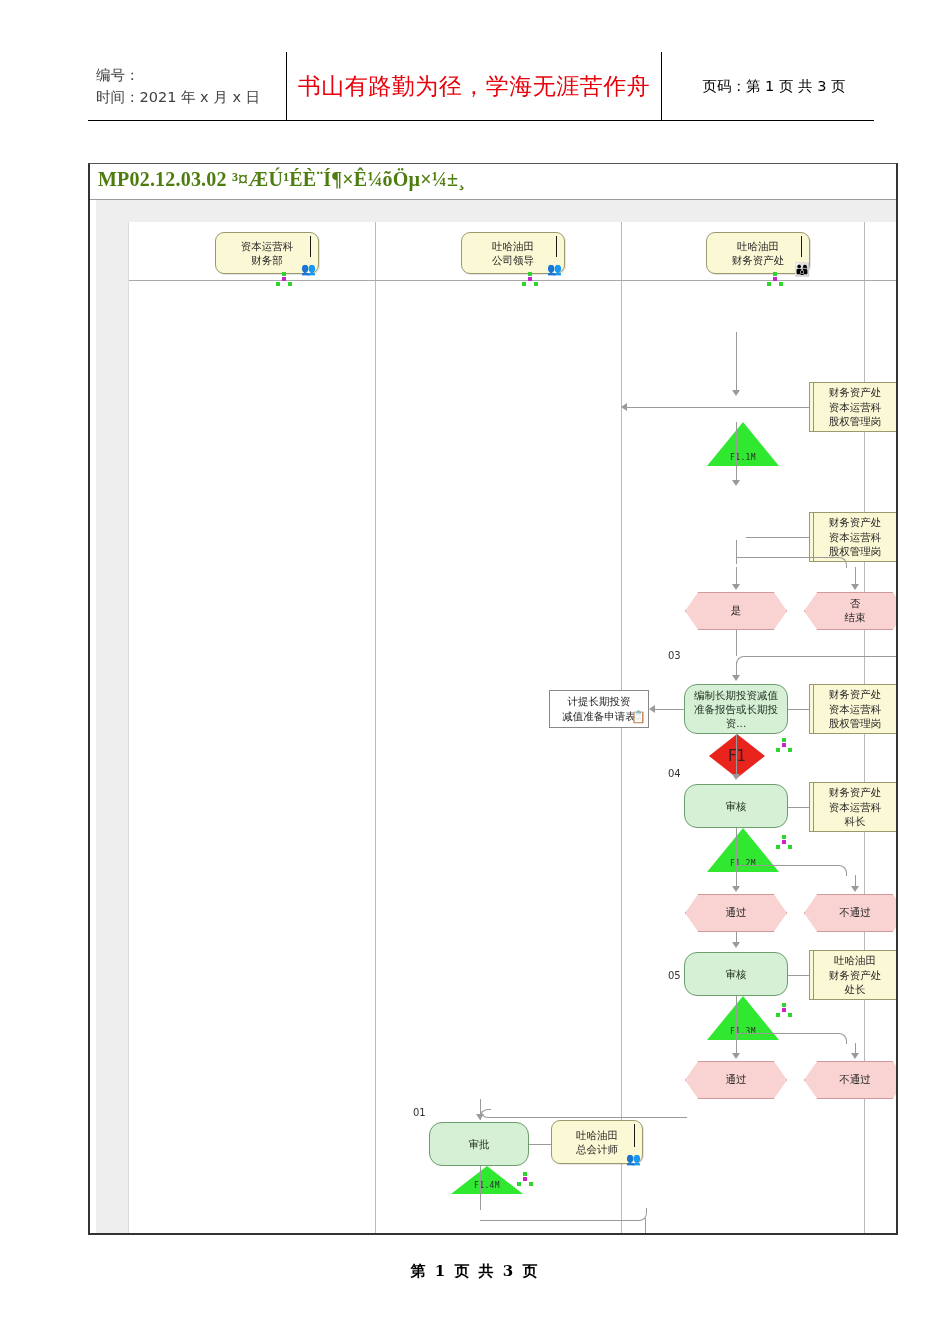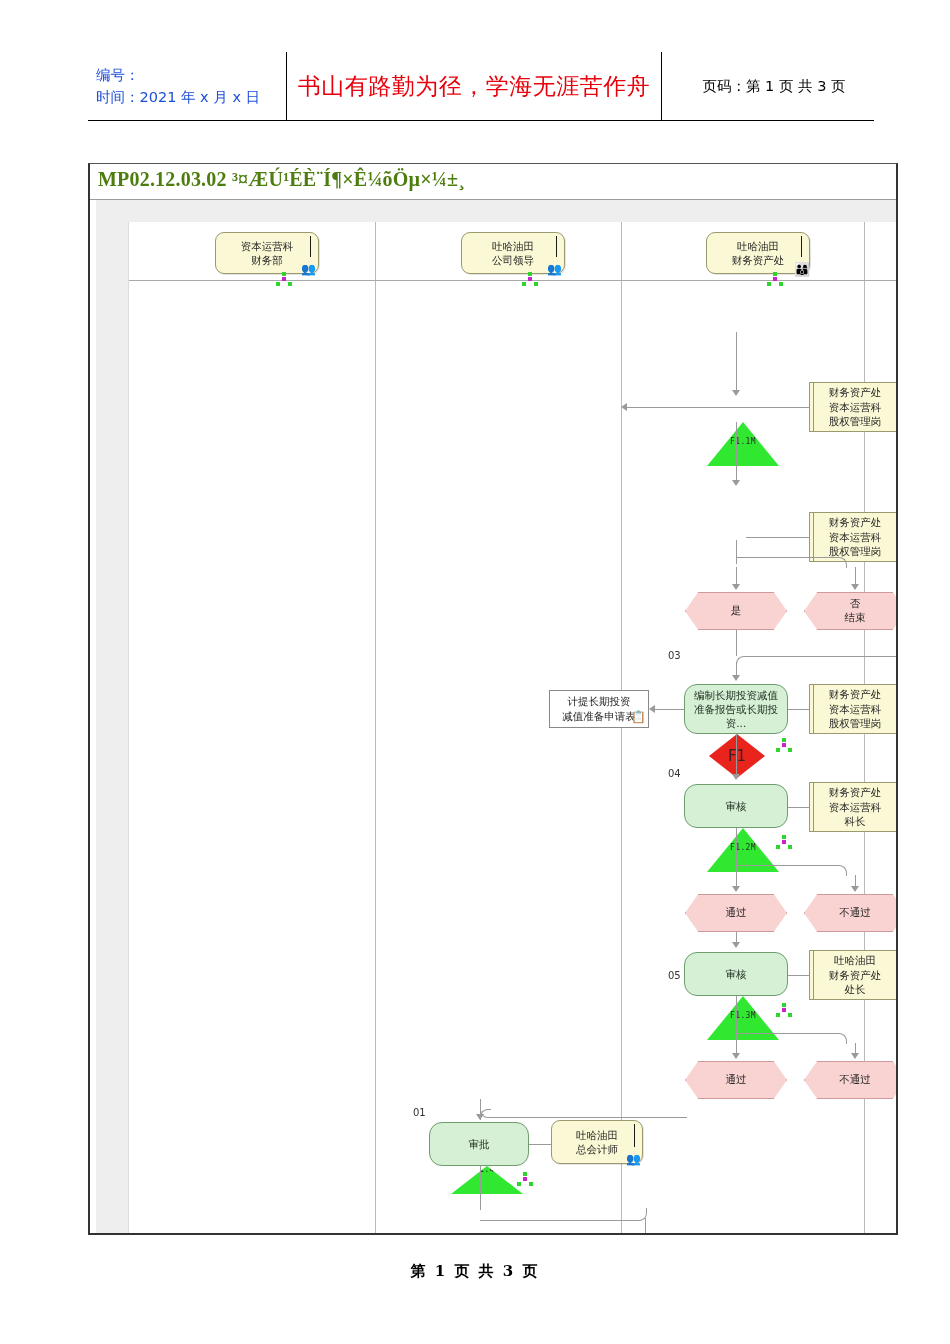--- a/index.html
+++ b/index.html
@@ -13,21 +13,21 @@
 
   
   #doc-header{
     position:absolute;left:88px;top:52px;width:786px;height:68px;
     border-bottom:1.6px solid #000;
     display:flex;align-items:stretch;
   }
   #doc-header .hcell{display:flex;flex-direction:column;justify-content:center;}
   #hcell-left{
     width:190px;padding-left:8px;border-right:1.4px solid #000;
-    font-size:14.5px;line-height:1.55;color:#1d4ed8;
+    font-size:14.5px;line-height:1.55;color:#404040;
     font-family:"DejaVu Sans","Liberation Sans",sans-serif;
   }
   #hcell-mid{
     flex:1;border-right:1.4px solid #000;
     display:flex;align-items:center;justify-content:center;
   }
   #hcell-mid .slogan{
     color:#e8000a;font-size:23px;letter-spacing:.5px;font-weight:400;
     font-family:"DejaVu Serif","Liberation Serif",serif;
   }
@@ -128,21 +128,21 @@
     display:flex;align-items:center;justify-content:center;
     font-size:15px;color:#3a2020;
     font-family:"DejaVu Sans","Liberation Sans",sans-serif;
   }
 
   
   .tri{
     background:#31e831;
     clip-path:polygon(50% 0,100% 100%,0 100%);
     display:flex;align-items:flex-end;justify-content:center;
-    font-size:8px;color:#2b2b2b;padding-bottom:20px;letter-spacing:.4px;
+    font-size:8px;color:#2b2b2b;padding-bottom:4px;letter-spacing:.4px;
     font-family:"DejaVu Sans Mono","Liberation Mono",monospace;
   }
 
   
   .docbox{
     background:#ffffff;border:1px solid #888;
     display:flex;align-items:center;justify-content:center;text-align:center;
     font-size:10.5px;line-height:1.4;color:#1d1d1d;
     font-family:"DejaVu Sans","Liberation Sans",sans-serif;
   }

